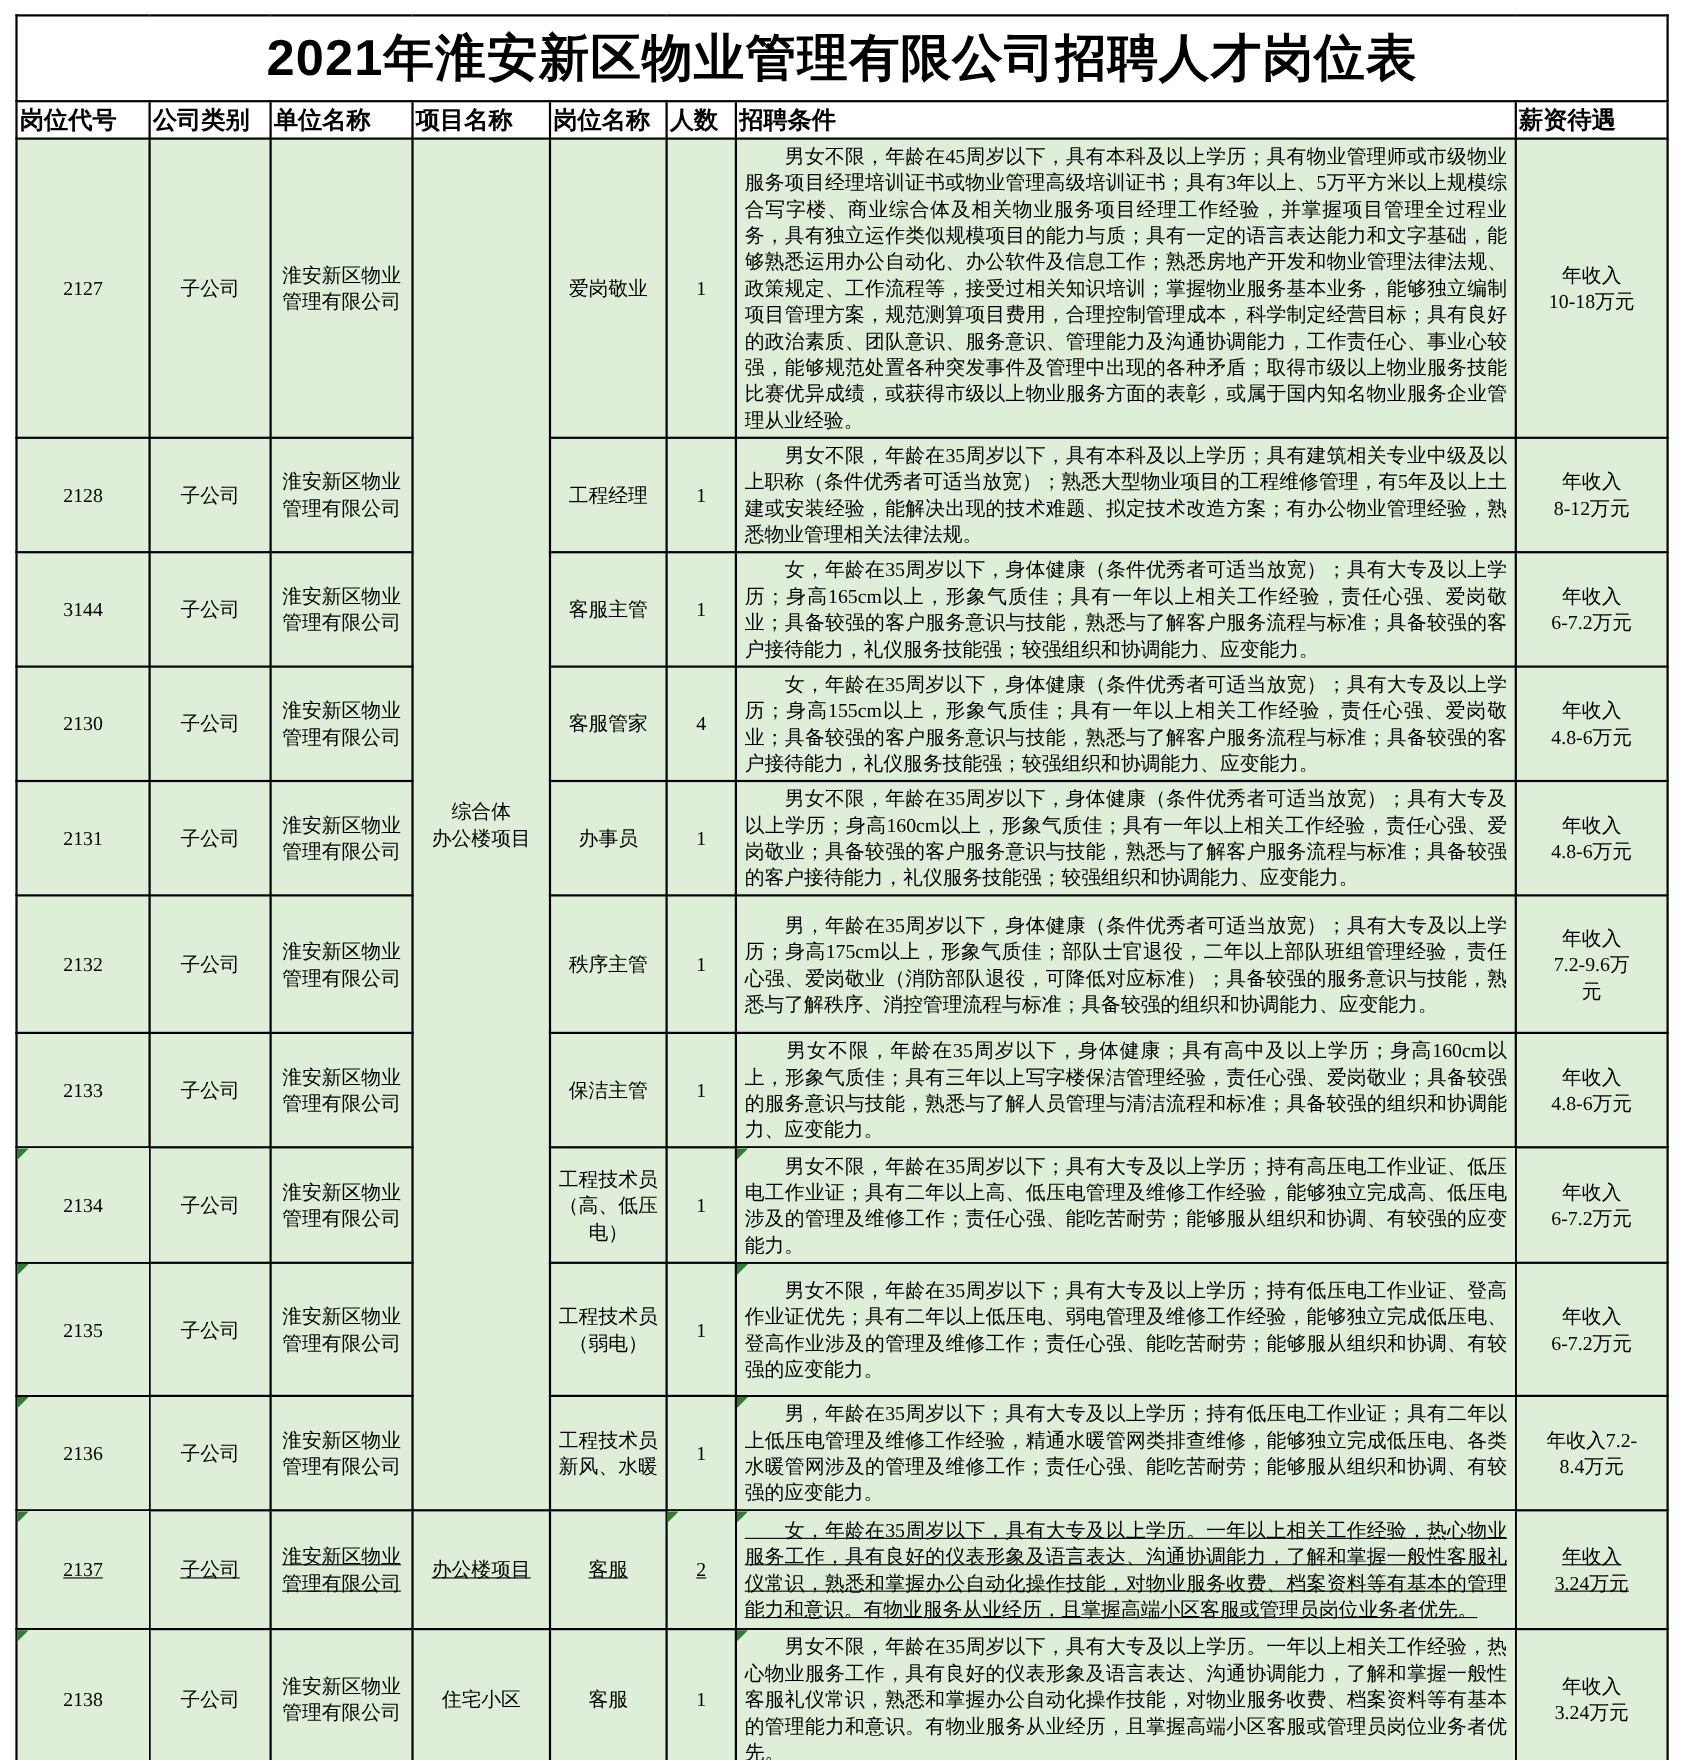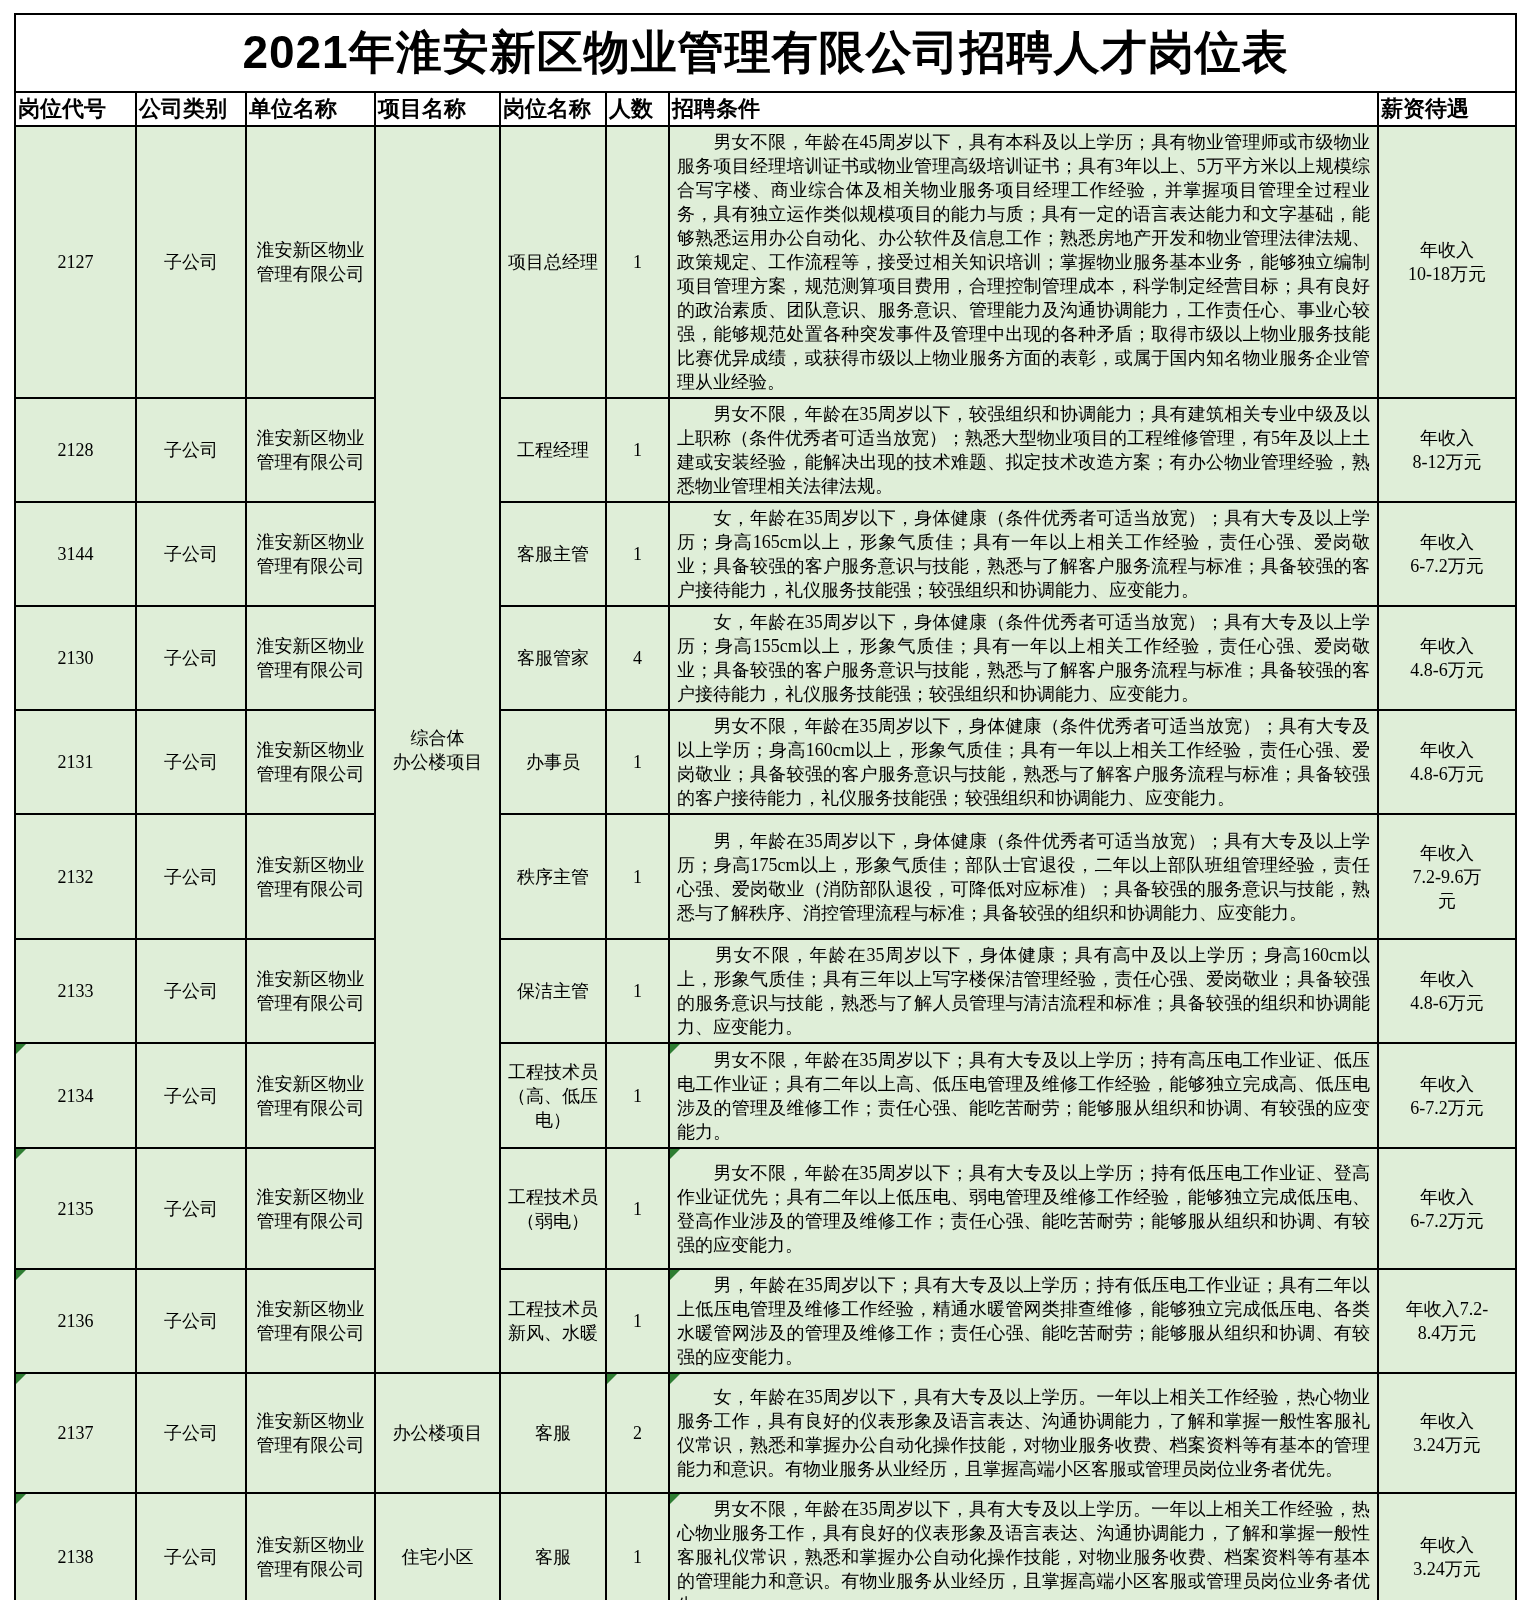--- a/index.html
+++ b/index.html
@@ -15,21 +15,21 @@
   td.center{text-align:center;}
   td.pre{white-space:pre-line;}
   td.cond{text-align:justify;text-justify:inter-ideograph;padding:3px 7px;}
   td.rel{position:relative;}
   .flag{position:absolute;top:0;left:0;width:0;height:0;
     border-top:10px solid #2e7d32;border-right:10px solid transparent;}
   
   tr.r0 td{height:266px;} tr.r1 td{height:96px;}  tr.r2 td{height:96px;}
   tr.r3 td{height:97px;}  tr.r4 td{height:103px;} tr.r5 td{height:125px;}
   tr.r6 td{height:104px;} tr.r7 td{height:105px;} tr.r8 td{height:121px;}
-  tr.r9 td{height:91px;} tr.r10 td{height:120px;} tr.r11 td{height:128px;}
+  tr.r9 td{height:91px;} tr.r10 td{height:108px;text-decoration:underline;} tr.r11 td{height:128px;}
   col.c-code{width:121px;} col.c-type{width:110px;} col.c-unit{width:129px;}
   col.c-proj{width:125px;} col.c-pos{width:106px;}  col.c-num{width:63px;}
   col.c-cond{width:709px;} col.c-sal{width:138px;}
 </style>
 </head>
 <body>
 
 <div class="sheet">
   <table>
     <colgroup>
@@ -57,33 +57,33 @@
         <th>薪资待遇</th>
       </tr>
     </thead>
     <tbody>
         <tr class="r0">
           <td class="center">2127</td>
           <td class="center">子公司</td>
           <td class="center">淮安新区物业管理有限公司</td>
           <td class="center pre" rowspan="10">综合体
 办公楼项目</td>
-          <td class="center">项目总经理</td>
+          <td class="center">爱岗敬业</td>
           <td class="center">1</td>
           <td class="cond">　　男女不限，年龄在45周岁以下，具有本科及以上学历；具有物业管理师或市级物业服务项目经理培训证书或物业管理高级培训证书；具有3年以上、5万平方米以上规模综合写字楼、商业综合体及相关物业服务项目经理工作经验，并掌握项目管理全过程业务，具有独立运作类似规模项目的能力与质；具有一定的语言表达能力和文字基础，能够熟悉运用办公自动化、办公软件及信息工作；熟悉房地产开发和物业管理法律法规、政策规定、工作流程等，接受过相关知识培训；掌握物业服务基本业务，能够独立编制项目管理方案，规范测算项目费用，合理控制管理成本，科学制定经营目标；具有良好的政治素质、团队意识、服务意识、管理能力及沟通协调能力，工作责任心、事业心较强，能够规范处置各种突发事件及管理中出现的各种矛盾；取得市级以上物业服务技能比赛优异成绩，或获得市级以上物业服务方面的表彰，或属于国内知名物业服务企业管理从业经验。</td>
           <td class="center pre">年收入
 10-18万元</td>
         </tr>
         <tr class="r1">
           <td class="center">2128</td>
           <td class="center">子公司</td>
           <td class="center">淮安新区物业管理有限公司</td>
           <td class="center">工程经理</td>
           <td class="center">1</td>
-          <td class="cond">　　男女不限，年龄在35周岁以下，较强组织和协调能力；具有建筑相关专业中级及以上职称（条件优秀者可适当放宽）；熟悉大型物业项目的工程维修管理，有5年及以上土建或安装经验，能解决出现的技术难题、拟定技术改造方案；有办公物业管理经验，熟悉物业管理相关法律法规。</td>
+          <td class="cond">　　男女不限，年龄在35周岁以下，具有本科及以上学历；具有建筑相关专业中级及以上职称（条件优秀者可适当放宽）；熟悉大型物业项目的工程维修管理，有5年及以上土建或安装经验，能解决出现的技术难题、拟定技术改造方案；有办公物业管理经验，熟悉物业管理相关法律法规。</td>
           <td class="center pre">年收入
 8-12万元</td>
         </tr>
         <tr class="r2">
           <td class="center">3144</td>
           <td class="center">子公司</td>
           <td class="center">淮安新区物业管理有限公司</td>
           <td class="center">客服主管</td>
           <td class="center">1</td>
           <td class="cond">　　女，年龄在35周岁以下，身体健康（条件优秀者可适当放宽）；具有大专及以上学历；身高165cm以上，形象气质佳；具有一年以上相关工作经验，责任心强、爱岗敬业；具备较强的客户服务意识与技能，熟悉与了解客户服务流程与标准；具备较强的客户接待能力，礼仪服务技能强；较强组织和协调能力、应变能力。</td>

